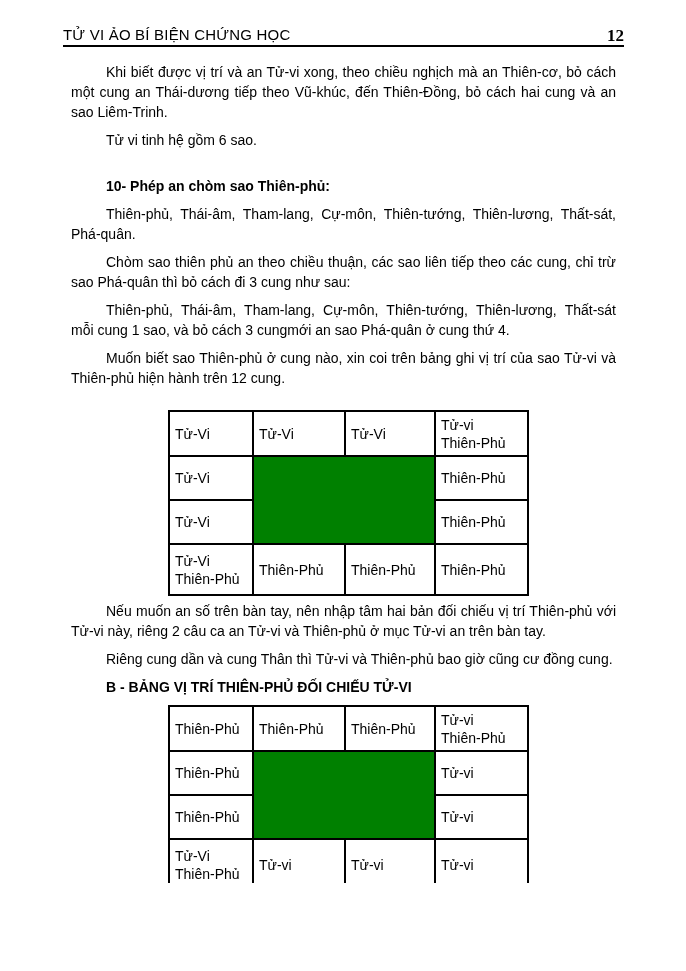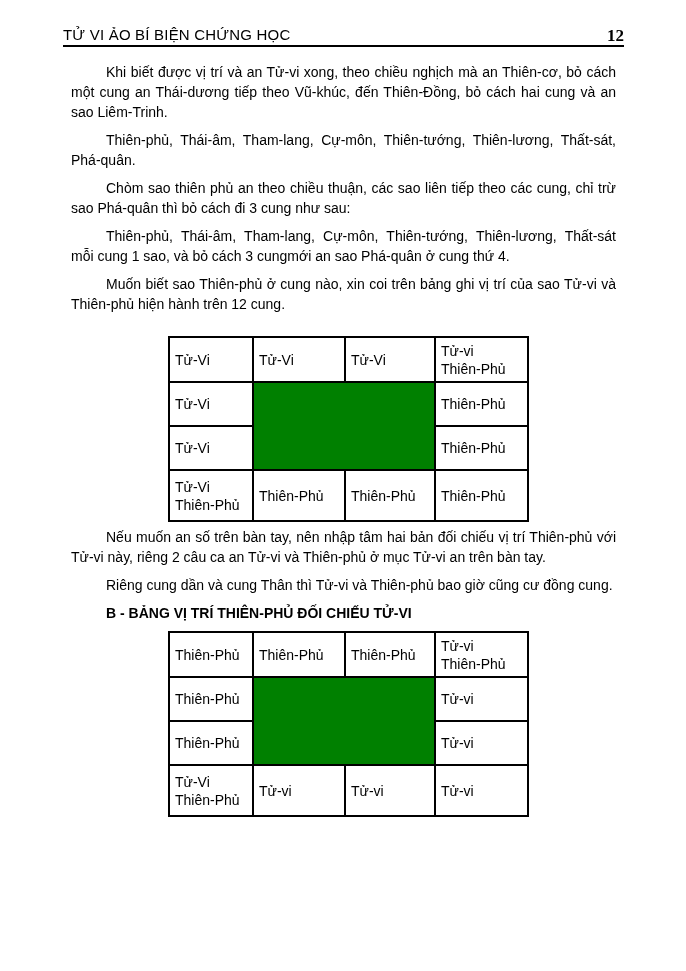--- a/index.html
+++ b/index.html
@@ -91,21 +91,23 @@
 
 <div class="page">
   <div class="content">
 
     <div class="header">
       <span class="header-title">TỬ VI ẢO BÍ BIỆN CHỨNG HỌC</span>
       <span class="page-number">12</span>
     </div>
 
     <p class="para mt15">Khi biết được vị trí và an Tử-vi xong, theo chiều nghịch mà an Thiên-cơ, bỏ cách một cung an Thái-dương tiếp theo Vũ-khúc, đến Thiên-Đồng, bỏ cách hai cung và an sao Liêm-Trinh.</p>
+    <p class="para">Tử vi tinh hệ gồm 6 sao.</p>
 
+    <p class="para bold mt26">10- Phép an chòm sao Thiên-phủ:</p>
     <p class="para mt2">Thiên-phủ, Thái-âm, Tham-lang, Cự-môn, Thiên-tướng, Thiên-lương, Thất-sát, Phá-quân.</p>
     <p class="para mt1">Chòm sao thiên phủ an theo chiều thuận, các sao liên tiếp theo các cung, chỉ trừ sao Phá-quân thì bỏ cách đi 3 cung như sau:</p>
     <p class="para">Thiên-phủ, Thái-âm, Tham-lang, Cự-môn, Thiên-tướng, Thiên-lương, Thất-sát mỗi cung 1 sao, và bỏ cách 3 cungmới an sao Phá-quân ở cung thứ 4.</p>
 
     <p class="para">Muốn biết sao Thiên-phủ ở cung nào, xin coi trên bảng ghi vị trí của sao Tử-vi và Thiên-phủ hiện hành trên 12 cung.</p>
 
 
     <table class="vtable mt22">
       <tbody>
           <tr class="r1">

